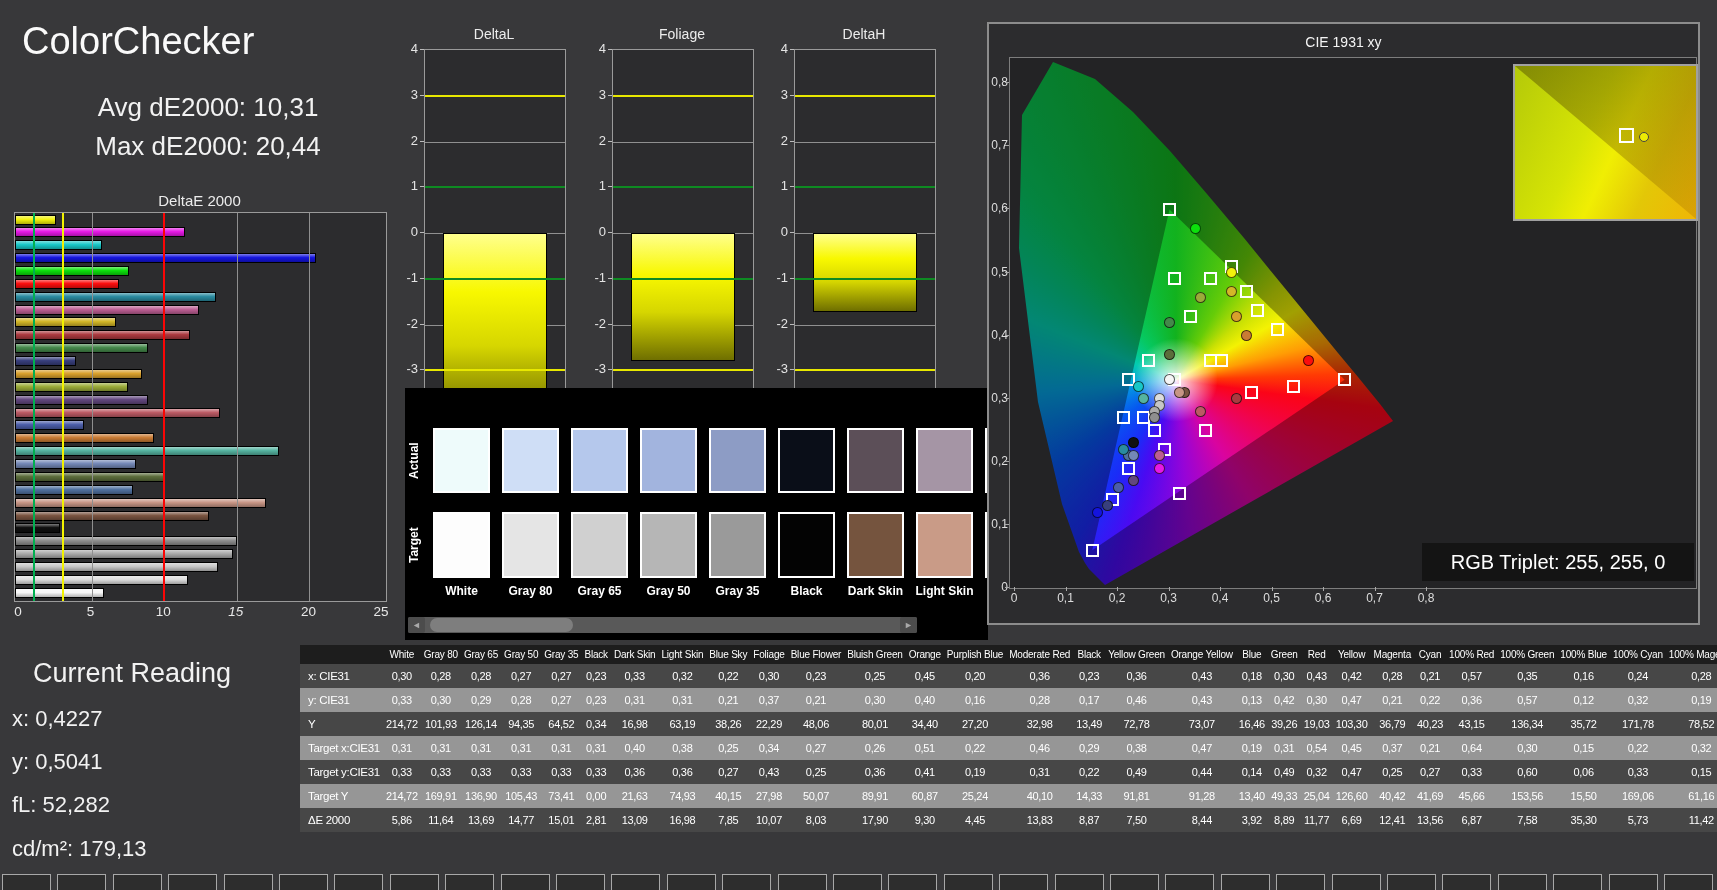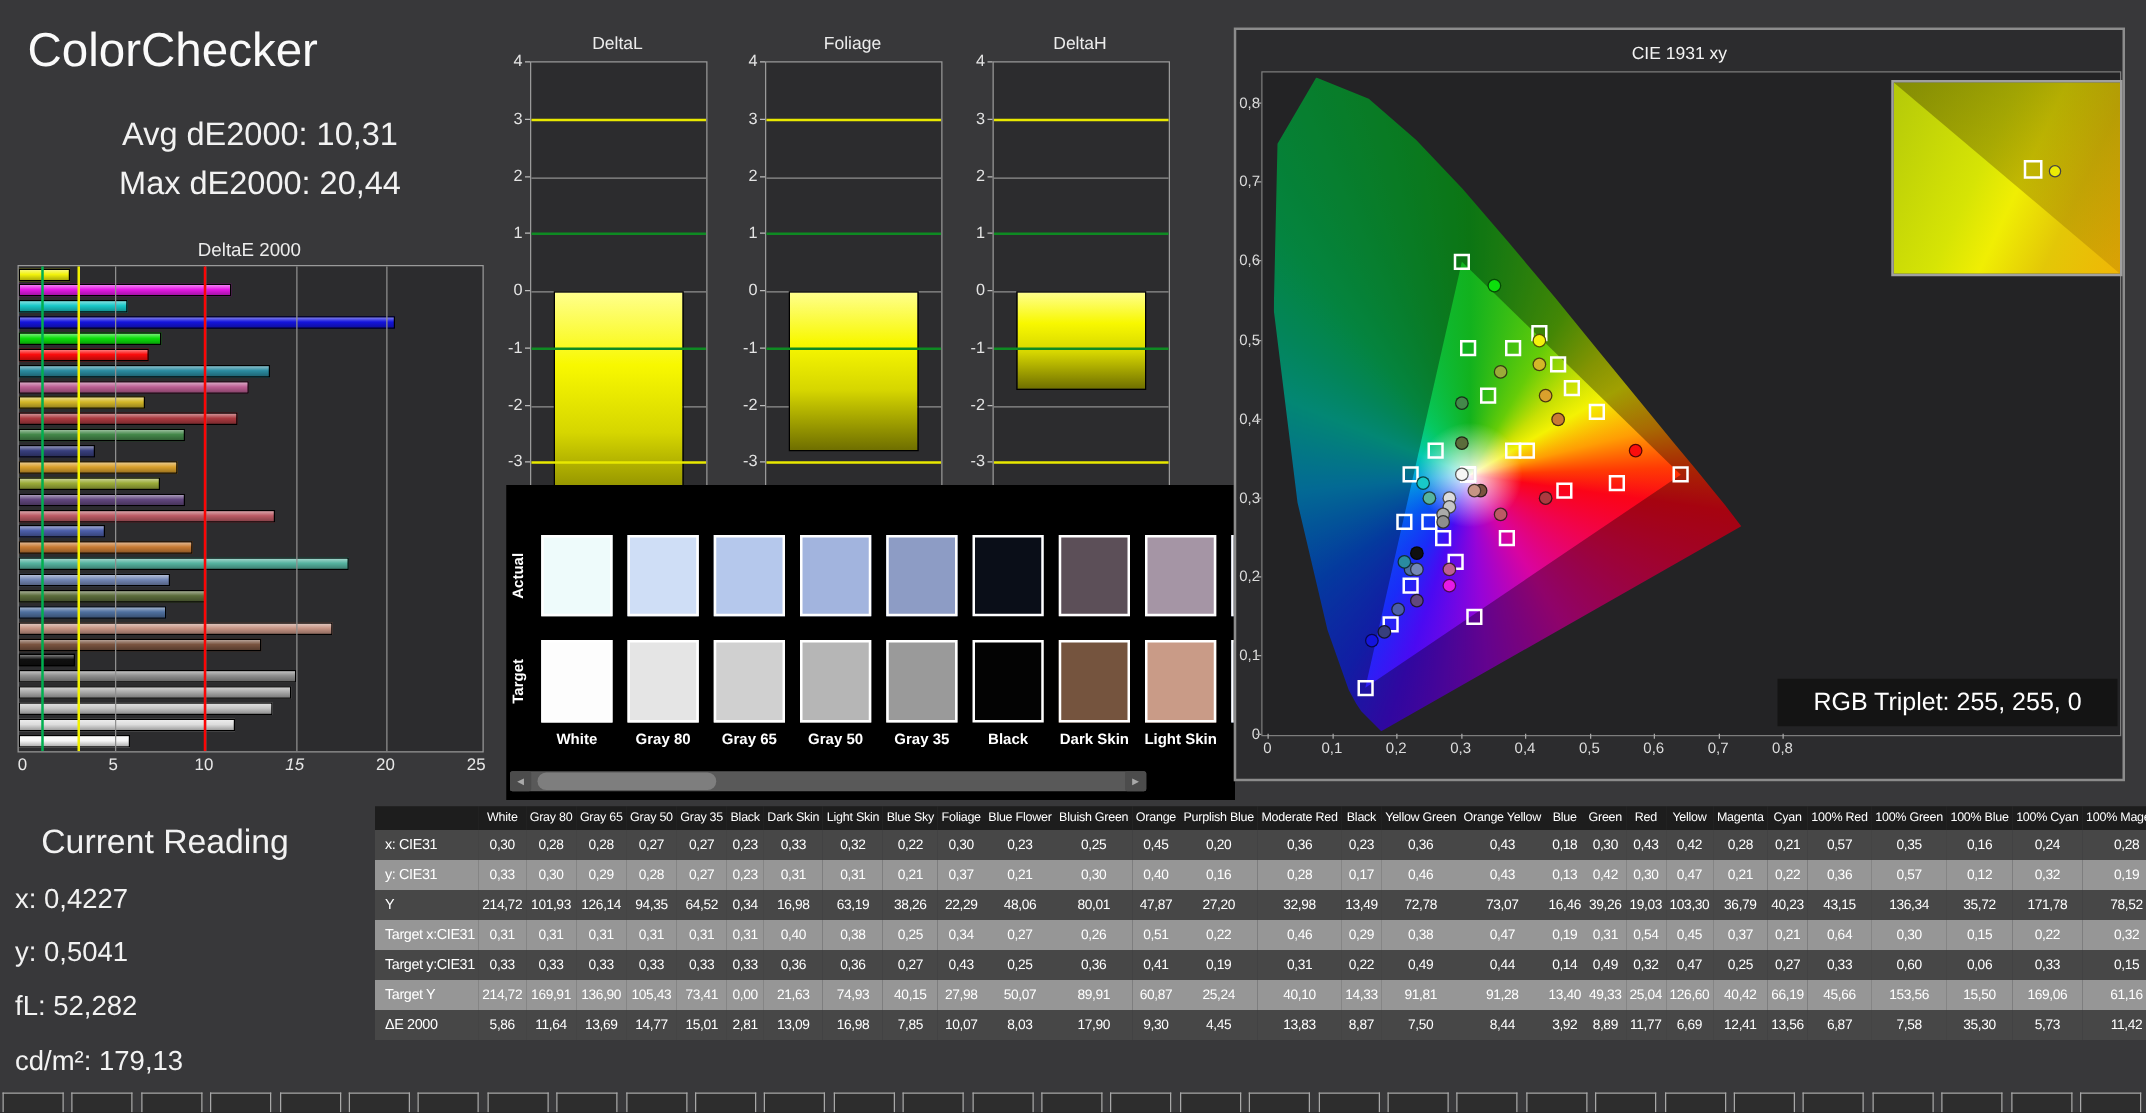--- a/index.html
+++ b/index.html
@@ -497,21 +497,21 @@
             <td>126,14</td>
             <td>94,35</td>
             <td>64,52</td>
             <td>0,34</td>
             <td>16,98</td>
             <td>63,19</td>
             <td>38,26</td>
             <td>22,29</td>
             <td>48,06</td>
             <td>80,01</td>
-            <td>47,87</td>
+            <td>34,40</td>
             <td>27,20</td>
             <td>32,98</td>
             <td>13,49</td>
             <td>72,78</td>
             <td>73,07</td>
             <td>16,46</td>
             <td>39,26</td>
             <td>19,03</td>
             <td>103,30</td>
             <td>36,79</td>
@@ -604,21 +604,21 @@
             <td>25,24</td>
             <td>40,10</td>
             <td>14,33</td>
             <td>91,81</td>
             <td>91,28</td>
             <td>13,40</td>
             <td>49,33</td>
             <td>25,04</td>
             <td>126,60</td>
             <td>40,42</td>
-            <td>66,19</td>
+            <td>41,69</td>
             <td>45,66</td>
             <td>153,56</td>
             <td>15,50</td>
             <td>169,06</td>
             <td>61,16</td>
           </tr>
           <tr class="dk">
             <td class="lbl">ΔE 2000</td>
             <td>5,86</td>
             <td>11,64</td>

